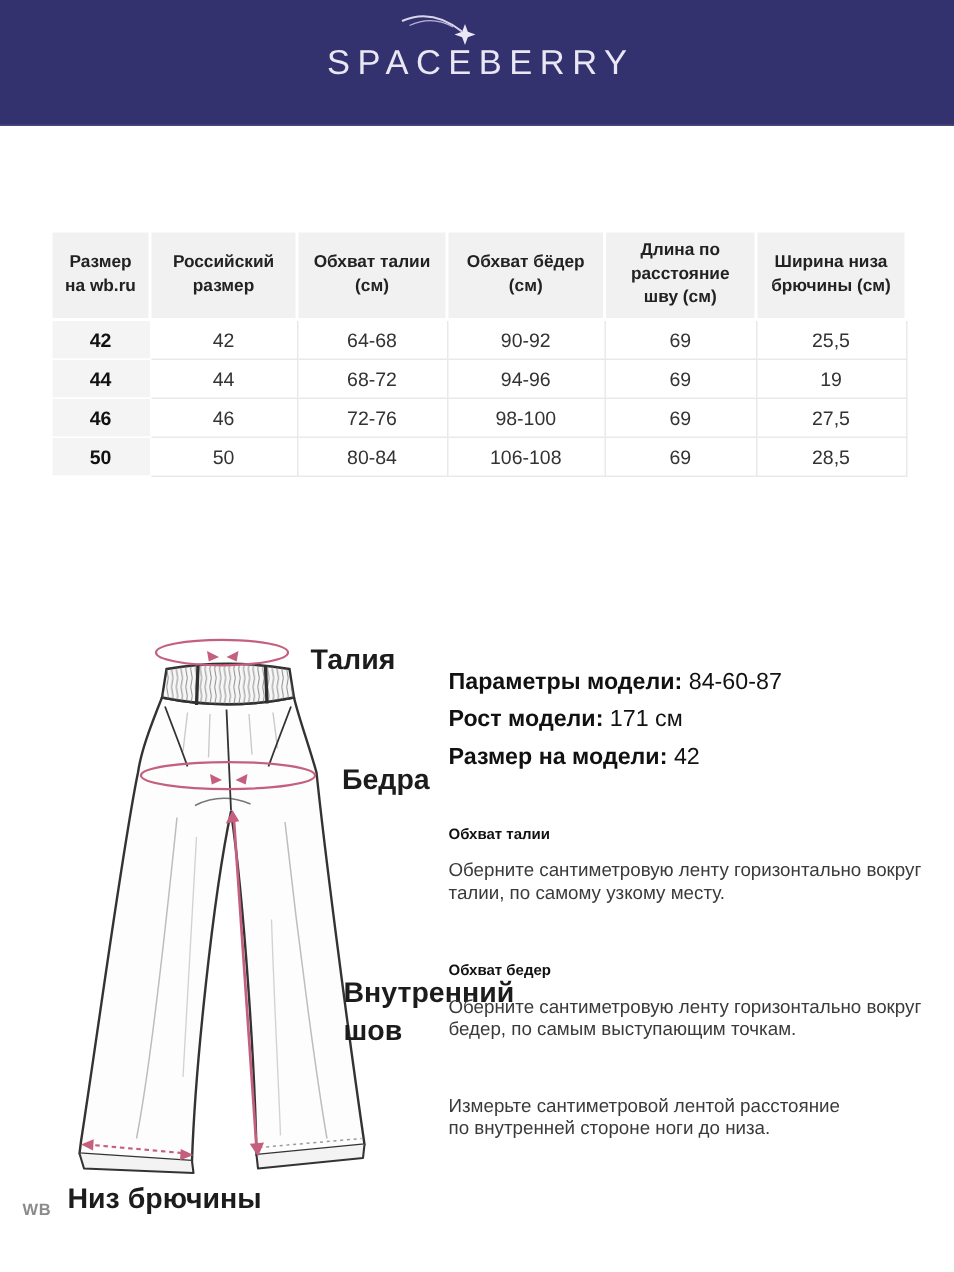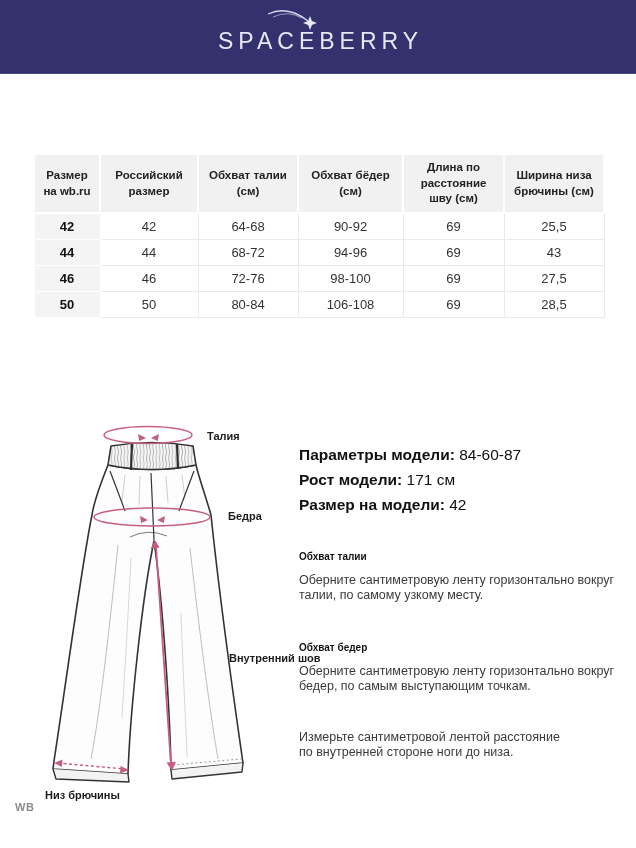--- a/index.html
+++ b/index.html
@@ -4,21 +4,21 @@
 <style>
   * { margin:0; padding:0; box-sizing:border-box; }
   html,body { background:#ffffff; }
   .page {
     position:relative; width:636px; height:848px; background:#ffffff;
     font-family:"Liberation Sans", sans-serif; overflow:hidden; margin:0 auto;
   }
 
   
   .banner {
-    position:absolute; left:0; top:0; width:636px; height:74px;
+    position:absolute; left:0; top:0; width:636px; height:84px;
     background:#34316f; border-bottom:1px solid #4a477e;
   }
   .logo-text {
     position:absolute; left:0; top:28px; width:100%; text-align:center;
     font-size:23px; font-weight:300; letter-spacing:5px; padding-left:5px;
     color:#e9e7f4;
   }
   .comet { position:absolute; left:266px; top:7px; }
 
   
@@ -37,21 +37,21 @@
     background:#ffffff;
   }
   .size-table td:first-child {
     background:#f4f4f4; font-weight:700; color:#111; border-color:#ffffff;
   }
 
   
   .diagram { position:absolute; left:30px; top:413px; width:290px; height:400px; }
   .diagram svg { position:absolute; left:0; top:0; }
   .dlabel {
-    position:absolute; font-size:11px; font-weight:600; color:#1c1c1c;
+    position:absolute; font-size:19px; font-weight:600; color:#1c1c1c;
     line-height:1.3; white-space:nowrap;
   }
   .dlabel.waist  { left:177px; top:16px; }
   .dlabel.hips   { left:198px; top:96px; }
   .dlabel.inseam { left:151px; top:238px; width:100px; white-space:normal;margin-left:48px; }
   .dlabel.hem    { left:15px;  top:375px; }
 
   
   .info { position:absolute; left:299px; top:442px; width:318px; }
   .model-params p { font-size:15.5px; line-height:25px; color:#111; }
@@ -108,21 +108,21 @@
         <td>90-92</td>
         <td>69</td>
         <td>25,5</td>
       </tr>
       <tr>
         <td>44</td>
         <td>44</td>
         <td>68-72</td>
         <td>94-96</td>
         <td>69</td>
-        <td>43</td>
+        <td>19</td>
       </tr>
       <tr>
         <td>46</td>
         <td>46</td>
         <td>72-76</td>
         <td>98-100</td>
         <td>69</td>
         <td>27,5</td>
       </tr>
       <tr>

